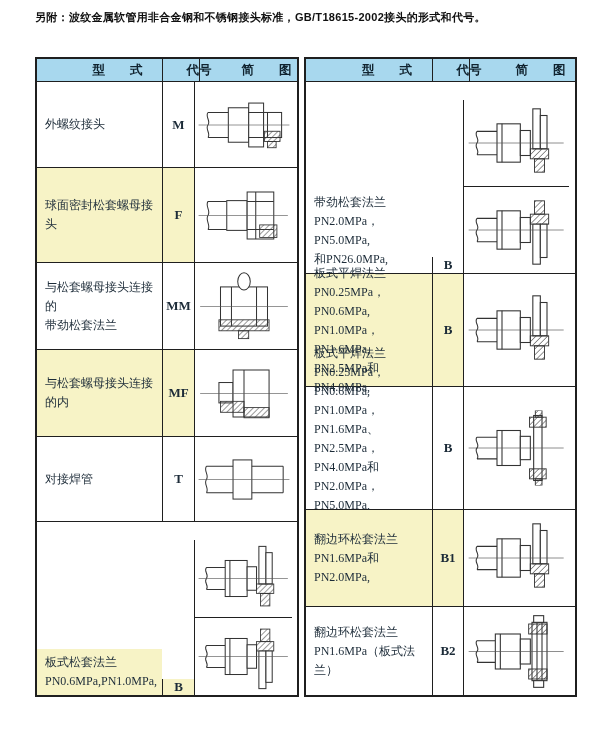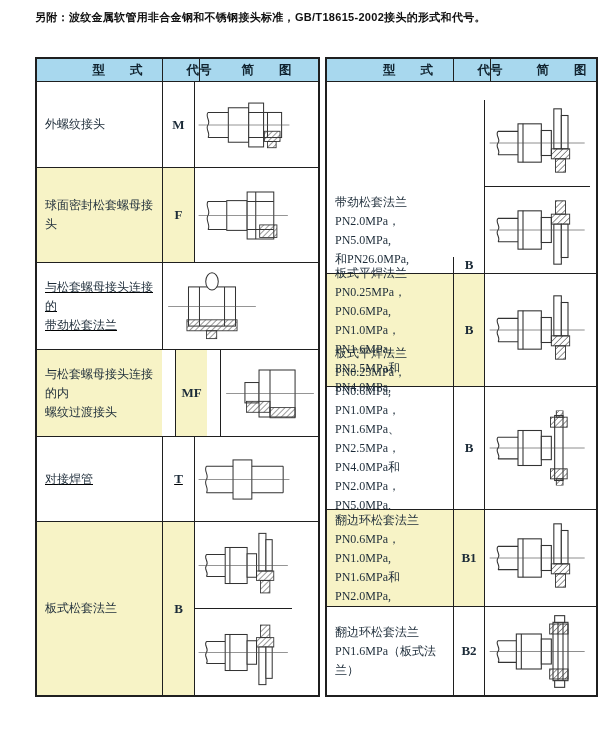--- a/index.html
+++ b/index.html
@@ -190,63 +190,64 @@
         </div>
         <div class="cell code-cell col-code hl">F</div>
         <div class="cell diag-cell col-diag">
           <div class="sub">
             <svg width="94" height="85" viewBox="0 0 120 90" preserveAspectRatio="xMidYMid meet">
               <use href="#sym-swivel-nut"></use>
             </svg>
           </div>
         </div>
       </div>
-      <div class="row" style="height: 87px; text-decoration: underline;">
+      <div class="row" style="height: 87px;">
         <div class="cell type-cell col-type">
           <div class="tline">与松套螺母接头连接的</div>
           <div class="tline">带劲松套法兰</div>
         </div>
+        <div class="cell code-cell col-code">MM</div>
         <div class="cell diag-cell col-diag">
           <div class="sub">
             <svg width="94" height="77" viewBox="0 0 120 90" preserveAspectRatio="xMidYMid meet">
               <use href="#sym-nipple"></use>
             </svg>
           </div>
         </div>
       </div>
-      <div class="row" style="height: 87px; gap: 13px;">
+      <div class="row" style="height: 87px;">
         <div class="cell type-cell col-type hl">
           <div class="tline">与松套螺母接头连接的内</div>
-          <div class="tline">螺纹过渡接头</div>
         </div>
         <div class="cell code-cell col-code hl">MF</div>
         <div class="cell diag-cell col-diag">
           <div class="sub">
             <svg width="94" height="77" viewBox="0 0 120 90" preserveAspectRatio="xMidYMid meet">
               <use href="#sym-female-adapter"></use>
             </svg>
           </div>
         </div>
       </div>
-      <div class="row" style="height: 85px; text-decoration: underline;">
+      <div class="row" style="height: 85px;">
         <div class="cell type-cell col-type">
           <div class="tline">对接焊管</div>
         </div>
         <div class="cell code-cell col-code">T</div>
         <div class="cell diag-cell col-diag">
           <div class="sub">
             <svg width="94" height="75" viewBox="0 0 120 90" preserveAspectRatio="xMidYMid meet">
               <use href="#sym-butt-weld"></use>
             </svg>
           </div>
         </div>
       </div>
-      <div class="row" style="height: 174px;">
+      <div class="row" style="height: 174px; align-items: flex-end;">
         <div class="cell type-cell col-type hl">
           <div class="tline">板式松套法兰</div>
+          <div class="tline">PN0.6MPa,PN1.0MPa,</div>
         </div>
         <div class="cell code-cell col-code hl">B</div>
         <div class="cell diag-cell col-diag">
           <div class="sub">
             <svg width="94" height="77" viewBox="0 0 120 90" preserveAspectRatio="xMidYMid meet">
               <use href="#sym-flange-up"></use>
             </svg>
           </div>
           <div class="sub">
             <svg width="94" height="77" viewBox="0 0 120 90" preserveAspectRatio="xMidYMid meet">
@@ -312,21 +313,20 @@
           <div class="sub">
             <svg width="100" height="86" viewBox="0 0 120 90" preserveAspectRatio="xMidYMid meet">
               <use href="#sym-flange-sym"></use>
             </svg>
           </div>
         </div>
       </div>
       <div class="row" style="height: 97px;">
         <div class="cell type-cell col-type hl">
           <div class="tline">翻边环松套法兰</div>
-          <div class="tline">PN0.6MPa，PN1.0MPa,</div>
           <div class="tline">PN1.6MPa和PN2.0MPa,</div>
         </div>
         <div class="cell code-cell col-code hl">B1</div>
         <div class="cell diag-cell col-diag">
           <div class="sub">
             <svg width="100" height="86" viewBox="0 0 120 90" preserveAspectRatio="xMidYMid meet">
               <use href="#sym-flange-up"></use>
             </svg>
           </div>
         </div>

